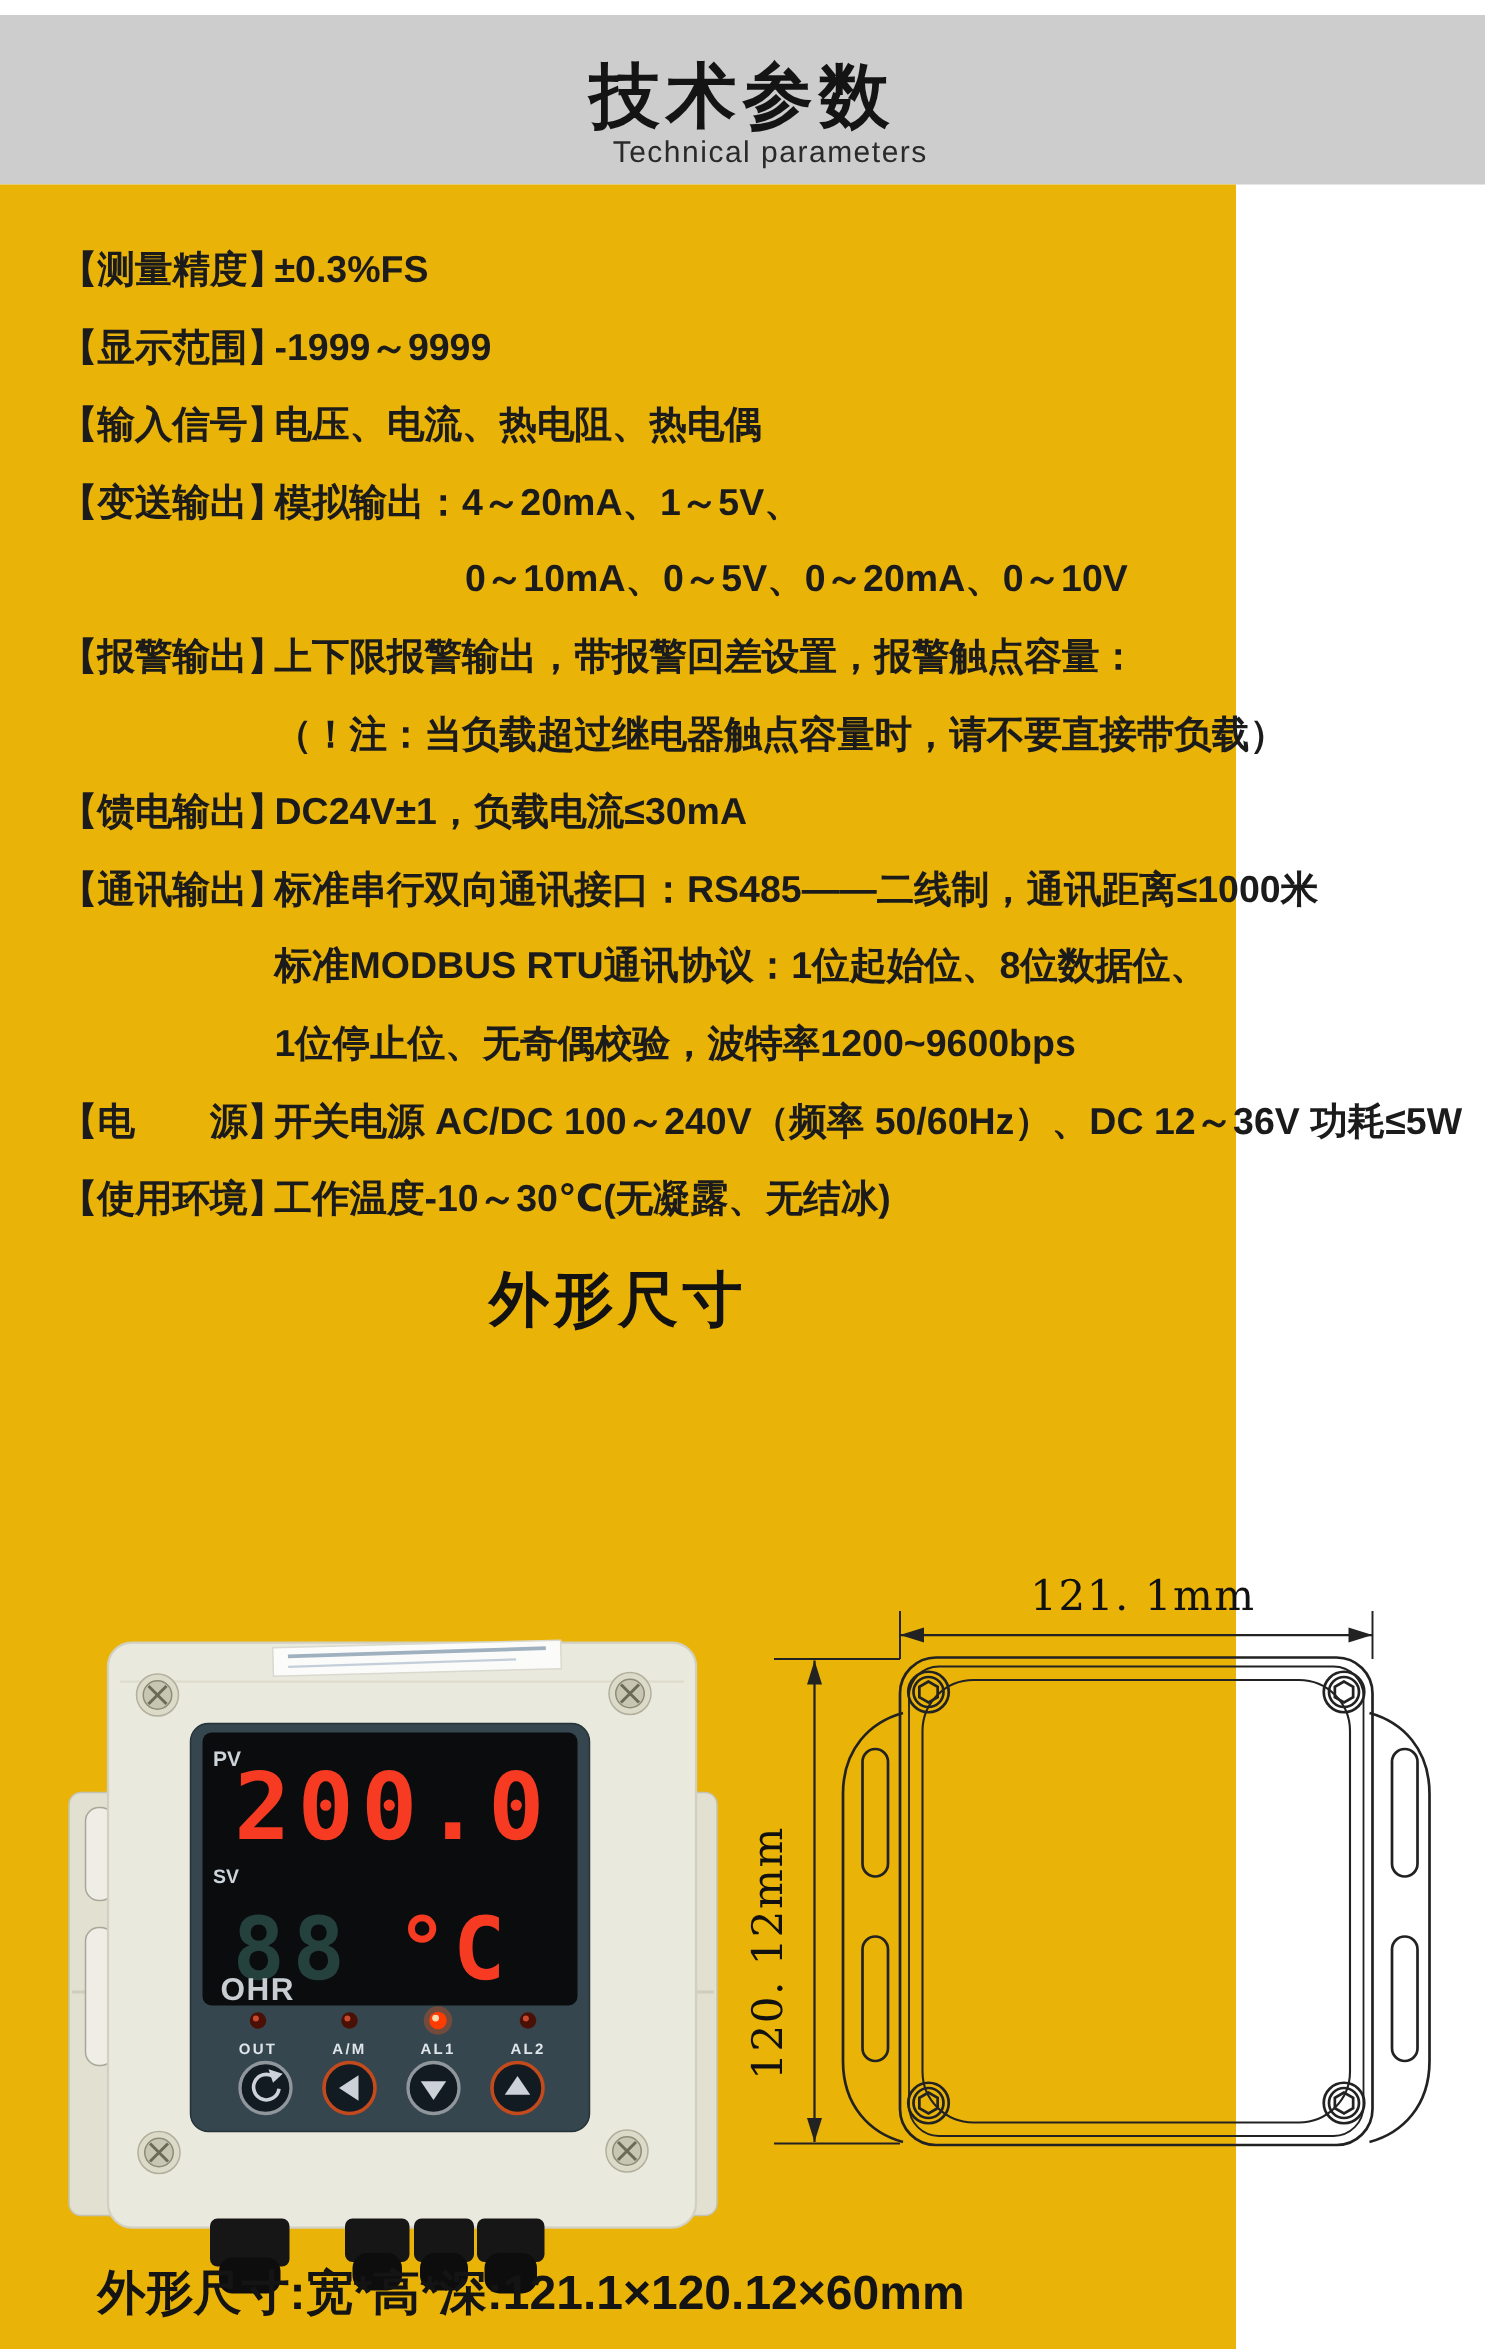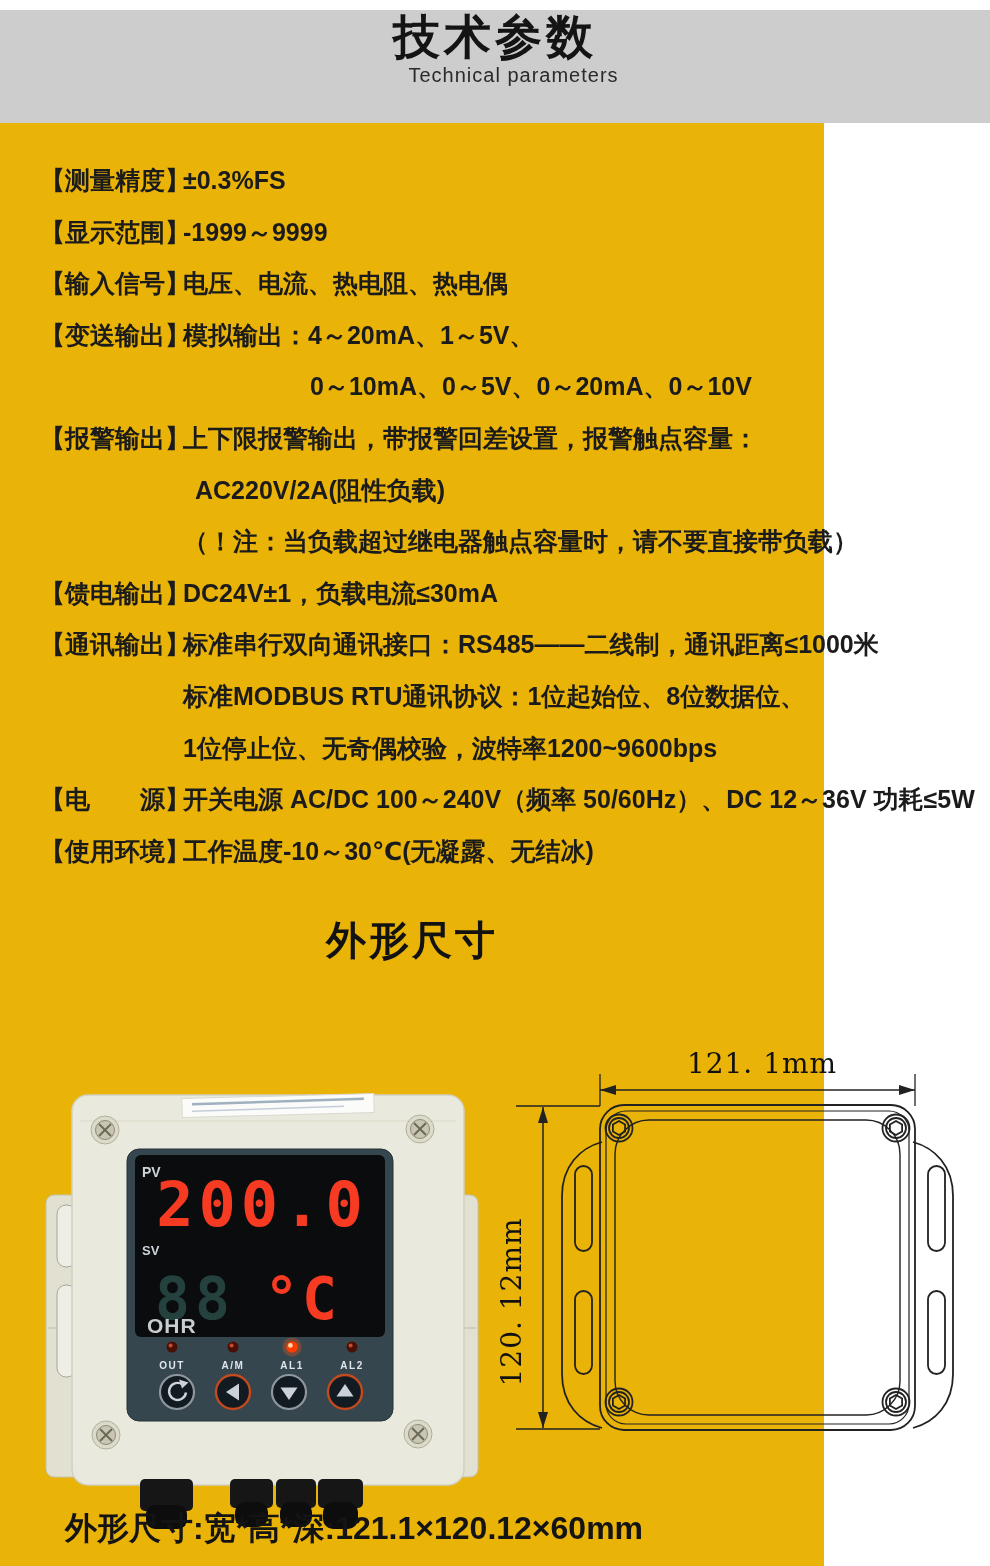--- a/index.html
+++ b/index.html
@@ -10,21 +10,21 @@
     -webkit-font-smoothing:antialiased;
   }
   .page{position:relative;width:990px;height:1566px;overflow:hidden;background:#ffffff;}
 
   
   .band{
     position:absolute;left:0;top:10px;width:990px;height:113px;
     background:#cdcdcd;text-align:center;
   }
   .band .title{
-    padding-top:1px;font-size:47px;font-weight:bold;color:#141414;letter-spacing:4px;line-height:1.1;
+    padding-top:28px;font-size:47px;font-weight:bold;color:#141414;letter-spacing:4px;line-height:1.1;
   }
   .band .subtitle{
     font-size:20px;color:#2a2a2a;letter-spacing:1px;margin-top:1px;margin-left:37px;
   }
 
   
   .content{
     position:absolute;left:0;top:123px;width:824px;height:1443px;
     background:#eab308;
   }
@@ -35,21 +35,21 @@
     height:51.6px;line-height:51.6px;
     padding-left:40px;
     font-size:25px;font-weight:600;color:#1b1b1b;
     white-space:nowrap;
   }
   .spec-label{flex:0 0 143px;width:143px;}
   .spec-row.indent2 .spec-text{padding-left:127px;}
   .spec-row.pad1 .spec-text{padding-left:12px;}
 
   .dim-title{
-    margin-top:42px;text-align:center;
+    margin-top:20px;text-align:center;
     font-size:40px;font-weight:bold;color:#121212;letter-spacing:3px;line-height:42px;
   }
 
   .device-wrap{position:absolute;left:42px;top:960px;width:440px;height:470px;text-decoration:underline;}
   .drawing-wrap{position:absolute;left:500px;top:917px;width:470px;height:410px;}
 
   .dim-caption{
     position:absolute;left:65px;top:1384px;
     font-size:32px;font-weight:bold;color:#141414;white-space:nowrap;
   }
@@ -85,24 +85,20 @@
         <span class="spec-label">【变送输出】</span>
         <span class="spec-text">模拟输出：4～20mA、1～5V、</span>
       </div>
       <div class="spec-row indent2">
         <span class="spec-label"></span>
         <span class="spec-text">0～10mA、0～5V、0～20mA、0～10V</span>
       </div>
       <div class="spec-row">
         <span class="spec-label">【报警输出】</span>
         <span class="spec-text">上下限报警输出，带报警回差设置，报警触点容量：</span>
-      </div>
-      <div class="spec-row pad1">
-        <span class="spec-label"></span>
-        <span class="spec-text">AC220V/2A(阻性负载)</span>
       </div>
       <div class="spec-row">
         <span class="spec-label"></span>
         <span class="spec-text">（！注：当负载超过继电器触点容量时，请不要直接带负载）</span>
       </div>
       <div class="spec-row">
         <span class="spec-label">【馈电输出】</span>
         <span class="spec-text">DC24V±1，负载电流≤30mA</span>
       </div>
       <div class="spec-row">

